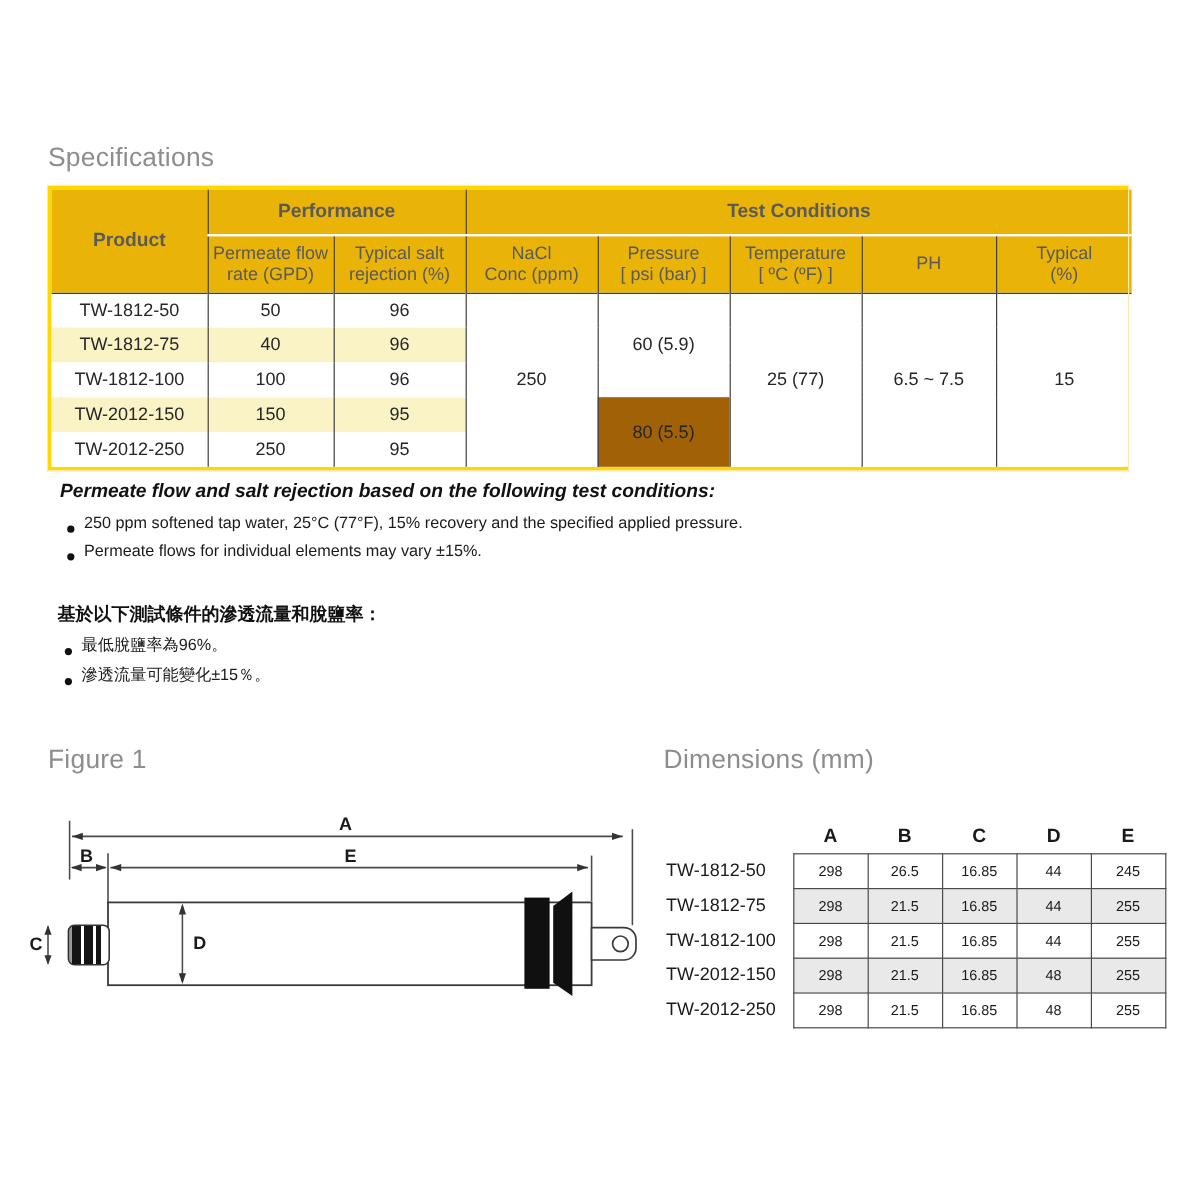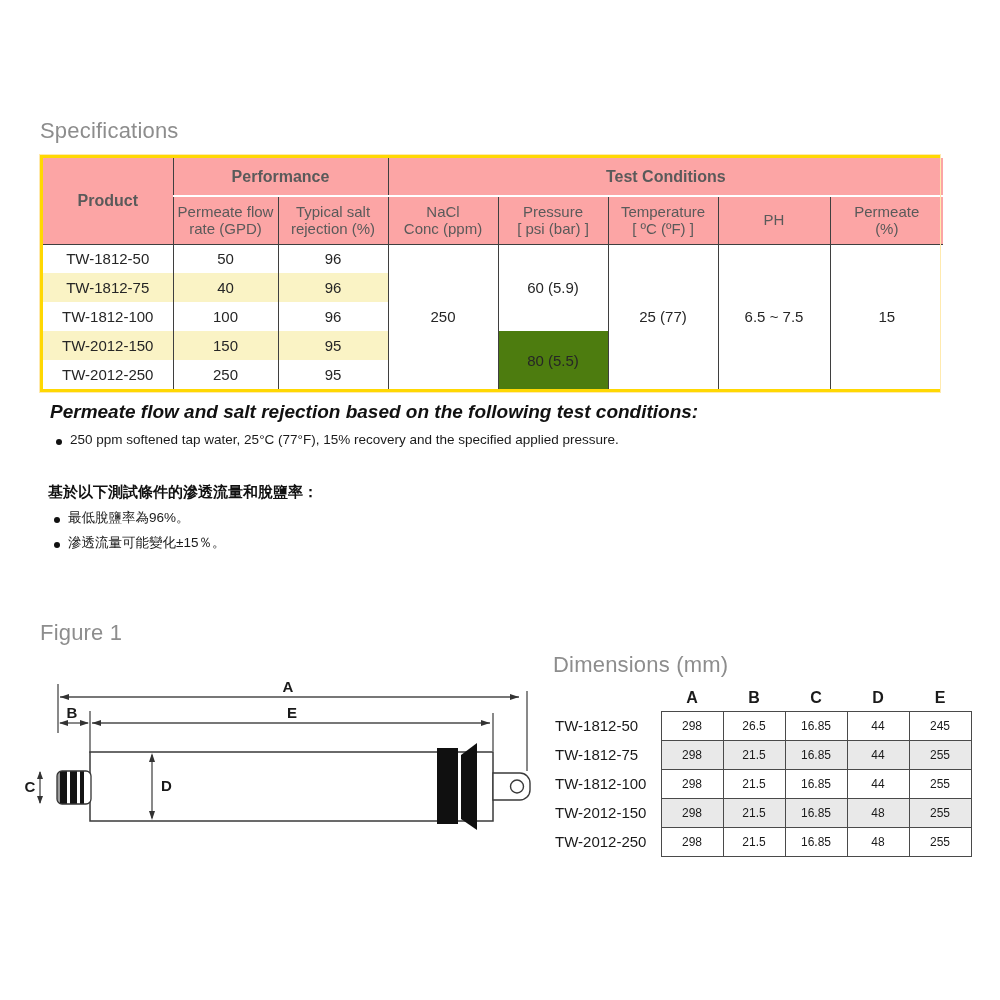--- a/index.html
+++ b/index.html
@@ -15,21 +15,21 @@
   }
   .section-heading {
     position: absolute;
     font-size: 22px;
     color: #8d8d8d;
     font-weight: 400;
     letter-spacing: 0.2px;
   }
   #spec-heading { left: 40px; top: 118px; }
   #figure-heading { left: 40px; top: 620px; }
-  #dims-heading { left: 553px; top: 620px; margin-top: 32px; }
+  #dims-heading { left: 553px; top: 620px; }
 
   
   .spec-wrap {
     position: absolute;
     left: 40px; top: 155px;
     width: 900px;
     border: 3px solid #ffd802;
     outline: 1px solid #ffeaae;
     background: #ffffff;
   }
@@ -39,21 +39,21 @@
     width: 100%;
   }
   table.spec th, table.spec td {
     text-align: center;
     vertical-align: middle;
     padding: 1px 2px;
     border-left: 1.5px solid #3f3f3f;
   }
   table.spec .no-left { border-left: none; }
   table.spec thead th {
-    background: #fca5a5;
+    background: #eab308;
     color: #5a5a5a;
   }
   table.spec thead tr.hrow1 th {
     font-size: 16px;
     font-weight: bold;
     height: 38px;
   }
   table.spec thead tr.hrow2 th {
     font-size: 15px;
     font-weight: 400;
@@ -67,47 +67,47 @@
     font-weight: bold;
     border-top: none;
   }
   table.spec tbody td {
     font-size: 15px;
     height: 29px;
     background: #ffffff;
   }
   table.spec tbody tr:first-child td { border-top: 1.5px solid #3f3f3f; }
   table.spec tbody tr.band td.bandable { background: #faf3c5; }
-  table.spec tbody td.pressure-high { background: #4d7c0f; }
+  table.spec tbody td.pressure-high { background: #a16207; }
 
   
   .notes-en { position: absolute; left: 50px; top: 401px; width: 700px; }
   .notes-en .notes-heading {
-    font-size: 19px;
+    font-size: 16px;
     font-weight: bold;
     font-style: italic;
     color: #111111;
     margin-bottom: 10px;
   }
   .note-item {
     display: flex;
-    align-items: center;
+    align-items: flex-end;
     font-size: 13.5px;
     color: #1a1a1a;
     margin-bottom: 8px;
     line-height: 1.1;
   }
   .bullet-dot {
     flex: 0 0 auto;
     width: 6px; height: 6px;
     border-radius: 50%;
     background: #111111;
     margin: 4px 8px 0 6px;
   }
-  .notes-zh { position: absolute; left: 48px; top: 483px; width: 700px; }
+  .notes-zh { position: absolute; left: 48px; top: 503px; width: 700px; }
   .notes-zh .notes-heading {
     font-size: 15px;
     font-weight: bold;
     color: #111111;
     margin-bottom: 9px;
   }
   .notes-zh .note-item { margin-bottom: 10px; }
 
   
   svg.figure { position: absolute; left: 20px; top: 675px; width: 520px; height: 200px; }
@@ -180,21 +180,21 @@
 rate (GPD)</th>
           <th>Typical salt
 rejection (%)</th>
           <th>NaCl
 Conc (ppm)</th>
           <th>Pressure
 [ psi (bar) ]</th>
           <th>Temperature
 [ ºC (ºF) ]</th>
           <th>PH</th>
-          <th>Permeate
+          <th>Typical
 (%)</th>
         </tr>
       </thead>
       <tbody>
         <tr>
           <td class="no-left bandable">TW-1812-50</td>
           <td class="bandable">50</td>
           <td class="bandable">96</td>
           <td rowspan="5">250</td>
           <td rowspan="3">60 (5.9)</td>
@@ -225,20 +225,24 @@
         </tr>
       </tbody>
     </table>
   </div>
 
   <div class="notes-en">
     <div class="notes-heading">Permeate flow and salt rejection based on the following test conditions:</div>
     <div class="note-item">
       <span class="bullet-dot"></span>
       <span>250 ppm softened tap water, 25°C (77°F), 15% recovery and the specified applied pressure.</span>
+    </div>
+    <div class="note-item">
+      <span class="bullet-dot"></span>
+      <span>Permeate flows for individual elements may vary ±15%.</span>
     </div>
   </div>
 
   <div class="notes-zh">
     <div class="notes-heading">基於以下測試條件的滲透流量和脫鹽率：</div>
     <div class="note-item">
       <span class="bullet-dot"></span>
       <span>最低脫鹽率為96%。</span>
     </div>
     <div class="note-item">

